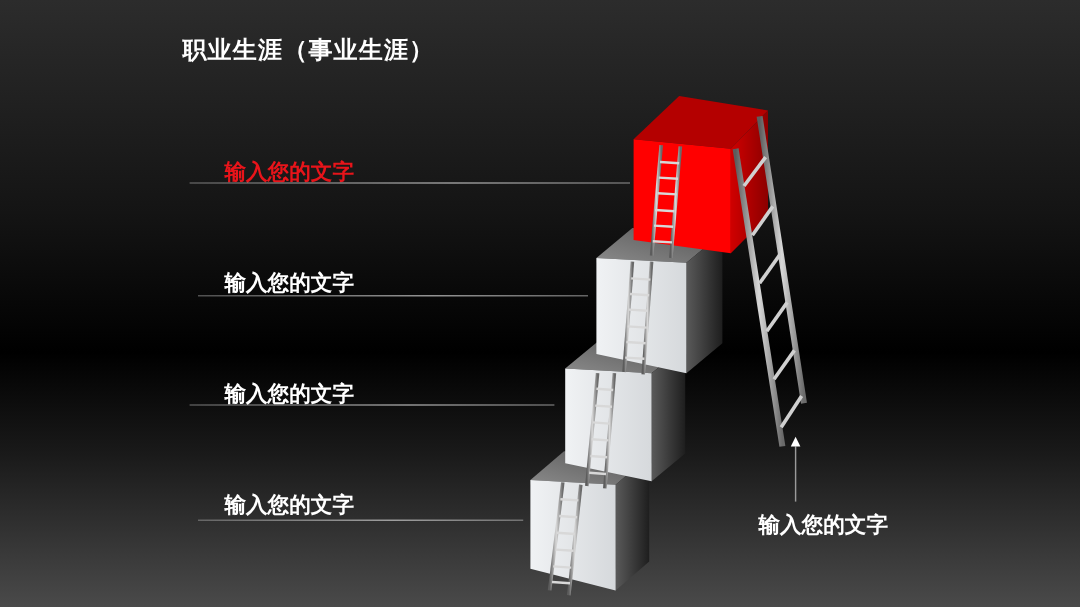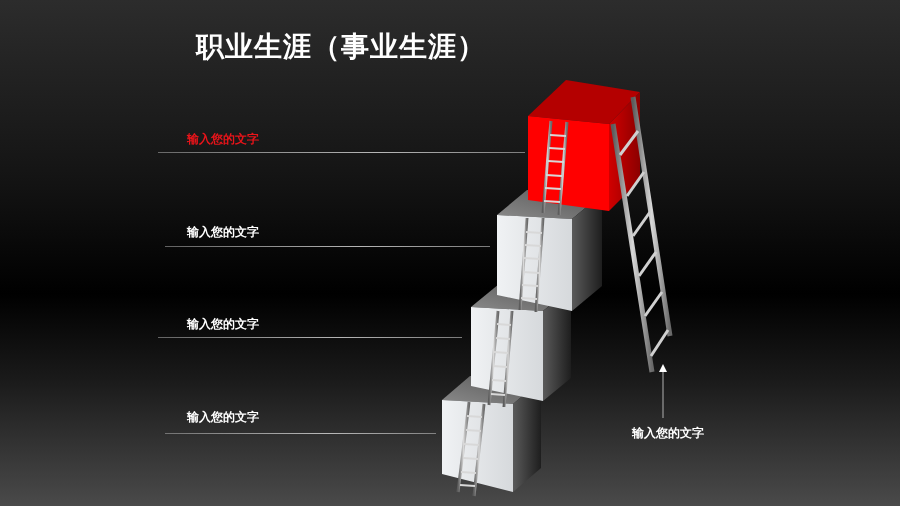--- a/index.html
+++ b/index.html
@@ -3,26 +3,25 @@
 <meta charset="utf-8">
 <style>
   html, body { margin:0; padding:0; }
   body {
     width:900px; height:506px; overflow:hidden; position:relative;
     background: linear-gradient(to bottom, #2c2c2c 0%, #141414 35%, #000000 58%, #1a1a1a 75%, #4a4a4a 100%);
     font-family: "DejaVu Sans", "Liberation Sans", sans-serif;
   }
   .title {
     position:absolute; left:152px; top:28px;
-    color:#ffffff; font-size:28px; font-weight:bold; letter-spacing:1px;
+    color:#ffffff; font-size:20px; font-weight:bold; letter-spacing:1px;
     white-space:nowrap;
-    margin-left:44px;
   }
   .label {
-    position:absolute; font-size:12px; font-weight:bold; color:#ffffff; white-space:nowrap;
+    position:absolute; font-size:18px; font-weight:bold; color:#ffffff; white-space:nowrap;
   }
   .label.red { color:#e8141a; }
   .rule {
     position:absolute; height:1px;
     background: linear-gradient(to right, rgba(170,170,170,0.55) 0%, rgba(200,200,200,0.9) 60%, rgba(150,150,150,0.8) 100%);
   }
   svg.art { position:absolute; left:0; top:0; }
 </style>
 </head>
 <body>

